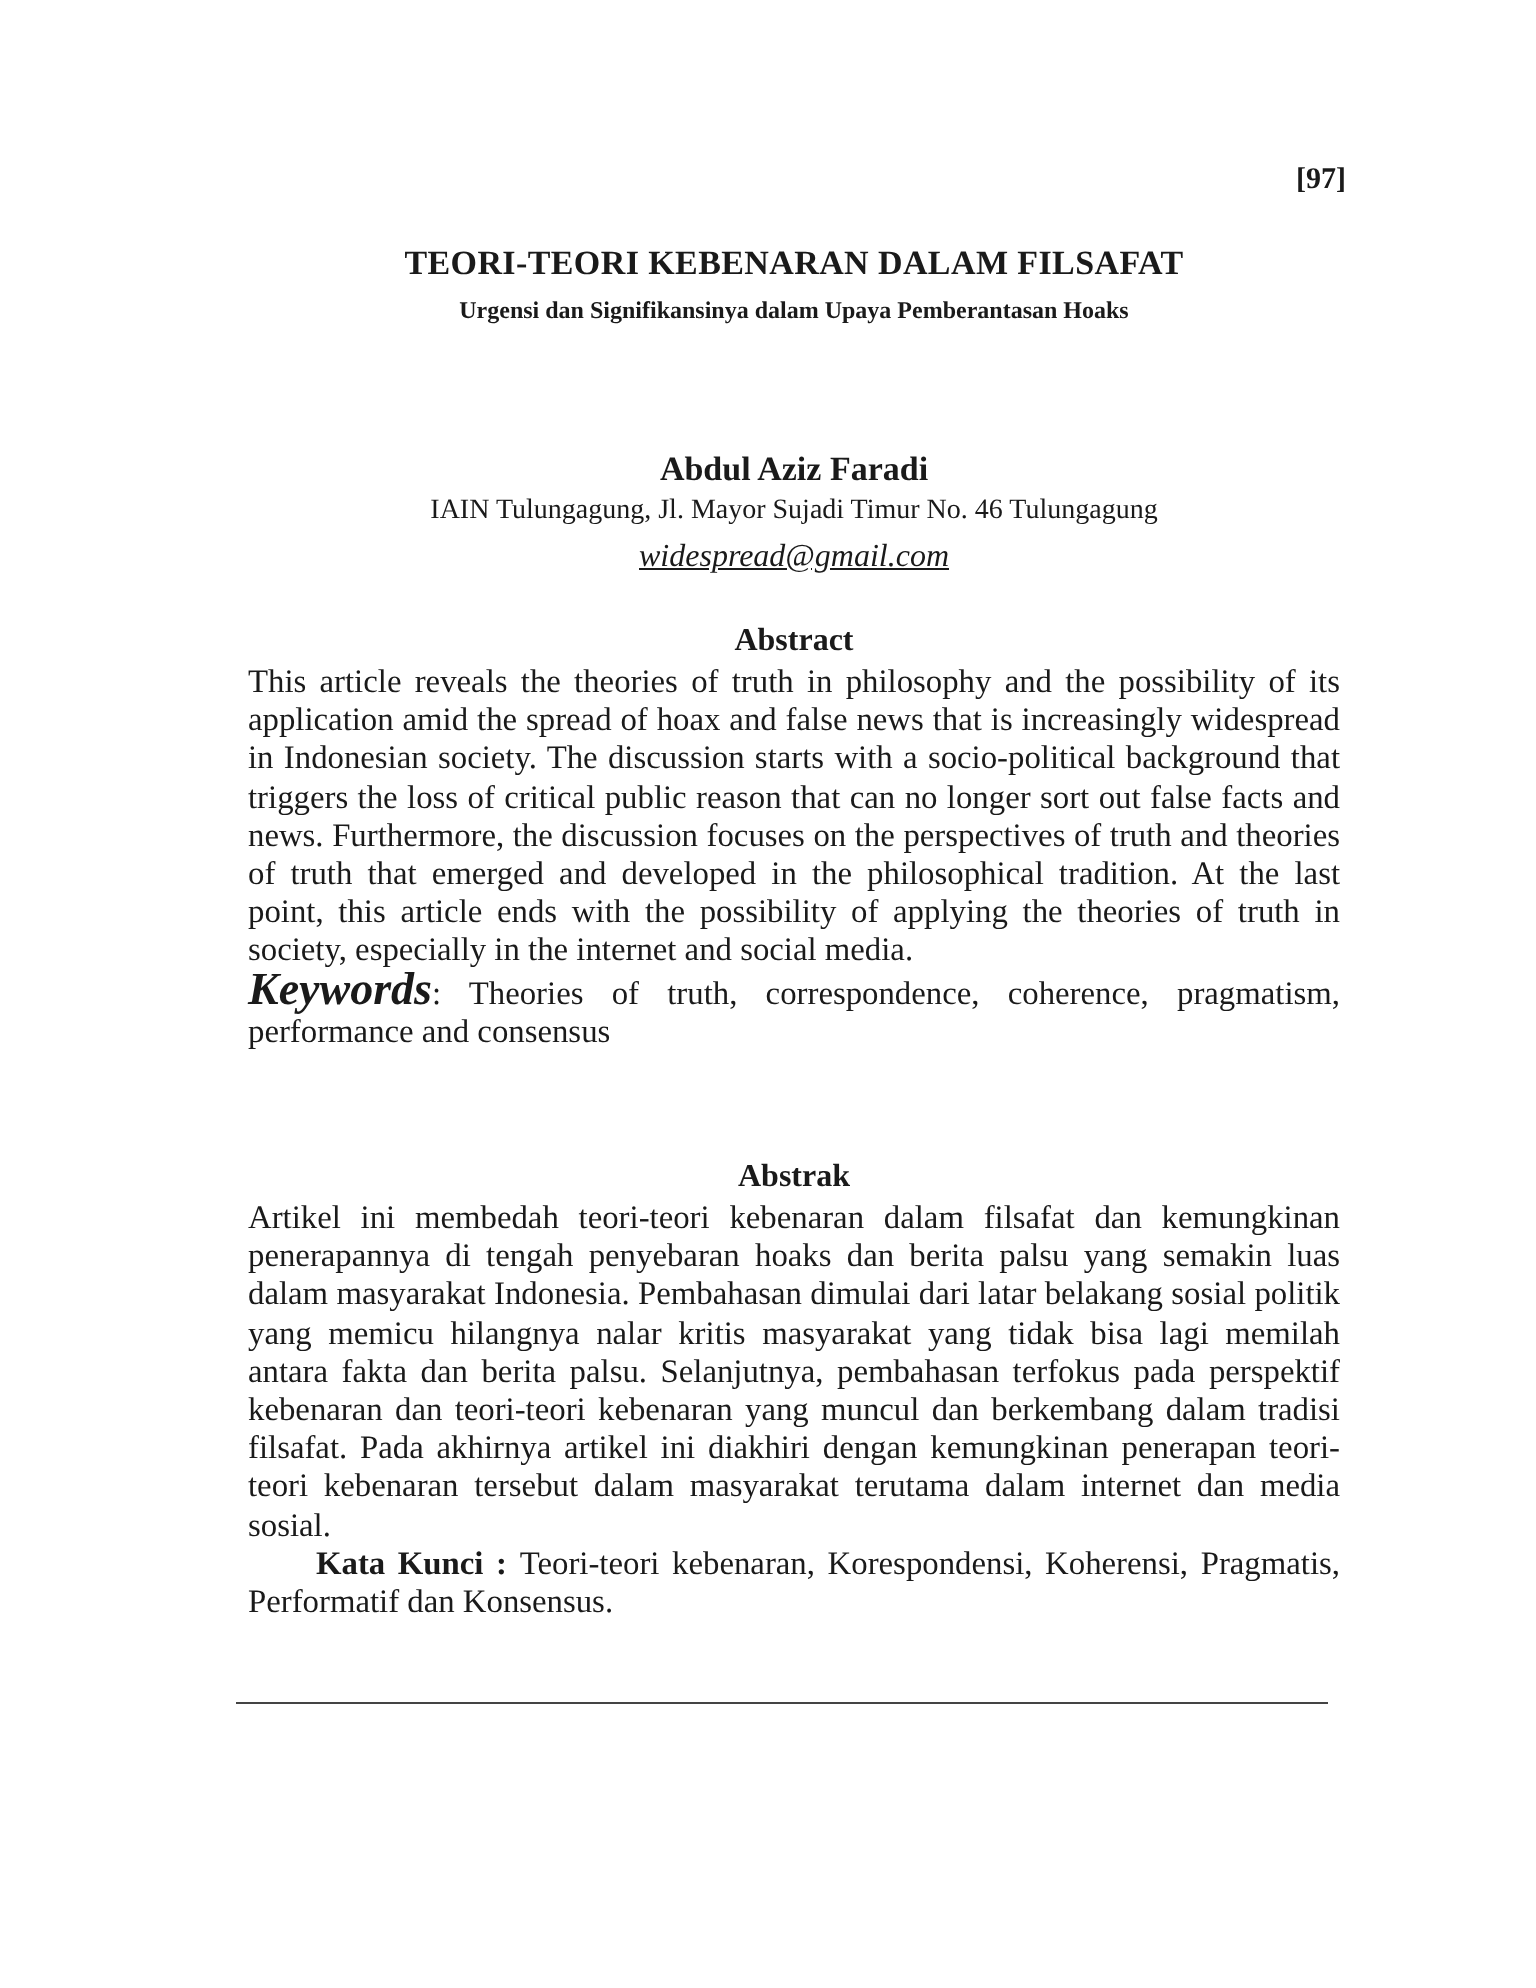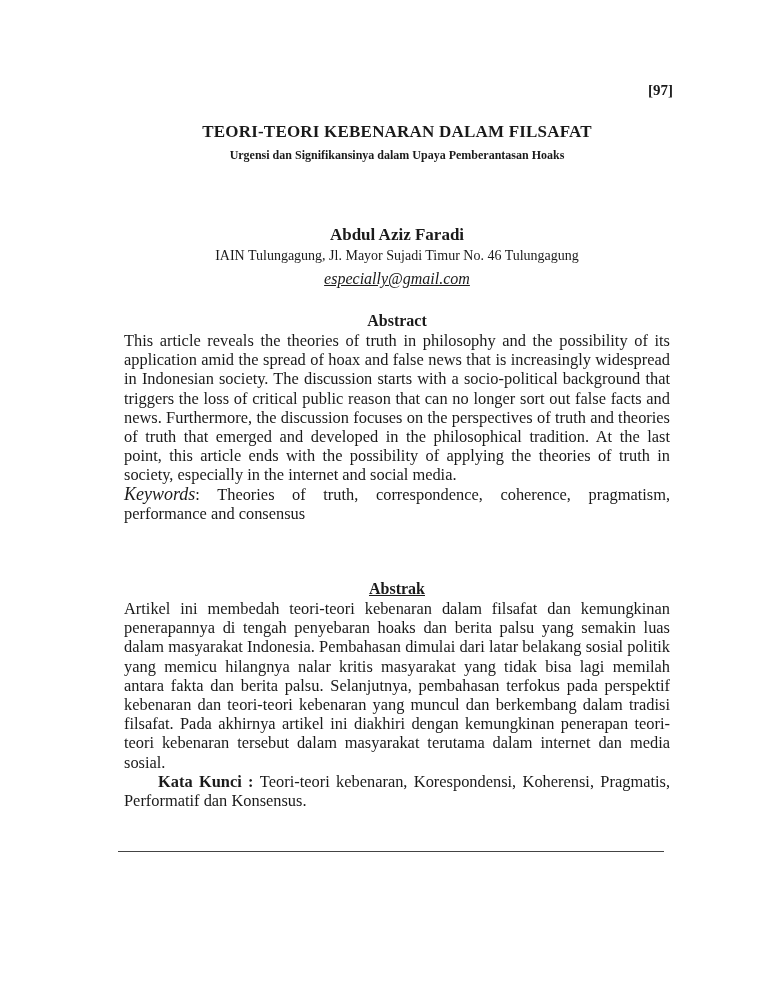--- a/index.html
+++ b/index.html
@@ -8,40 +8,40 @@
   .page-num { position: absolute; top: 82px; right: 95px; font-size: 15px; font-weight: bold; }
   .block { position: absolute; left: 124px; width: 546px; }
   .center { text-align: center; }
   .title { top: 122px; font-size: 17px; font-weight: bold; letter-spacing: 0.2px; }
   .subtitle { top: 144px; font-size: 12px; font-weight: bold; line-height: 22px; padding: 0 18px; box-sizing: border-box; }
   .author { top: 225px; font-size: 17px; font-weight: bold; }
   .affil { top: 248px; font-size: 14px; }
   .email { top: 270px; font-size: 16px; font-style: italic; text-decoration: underline; }
   .heading { font-size: 16px; font-weight: bold; }
   .h-abstract { top: 312px; text-align: center; }
-  .h-abstrak { top: 580px; text-decoration: underline; }
+  .h-abstrak { top: 580px; }
   .para { font-size: 16.4px; line-height: 19.2px; text-align: justify; }
   .abstract-en { top: 331px; }
   .abstract-id { top: 599px; }
   .kw { }
-  .kw-label-en { font-style: italic; font-weight: normal; font-size: 18px; }
+  .kw-label-en { font-style: italic; font-weight: bold; font-size: 23px; }
   .kw-label-id { font-weight: bold; font-style: normal; margin-left: 34px; }
   .rule { position: absolute; top: 851px; left: 118px; width: 546px; height: 0; border-top: 1px solid #444; }
 </style>
 </head>
 <body>
 
 <div class="page-num">[97]</div>
 
 <div class="block center title">TEORI-TEORI KEBENARAN DALAM FILSAFAT</div>
 <div class="block center subtitle">Urgensi dan Signifikansinya dalam Upaya Pemberantasan Hoaks</div>
 
 <div class="block center author">Abdul Aziz Faradi</div>
 <div class="block center affil">IAIN Tulungagung, Jl. Mayor Sujadi Timur No. 46 Tulungagung</div>
-<div class="block center email">especially@gmail.com</div>
+<div class="block center email">widespread@gmail.com</div>
 
 <div class="block center heading h-abstract">Abstract</div>
 <div class="block abstract-en">
   <div class="para">This article reveals the theories of truth in philosophy and the possibility of its application amid the spread of hoax and false news that is increasingly widespread in Indonesian society. The discussion starts with a socio-political background that triggers the loss of critical public reason that can no longer sort out false facts and news. Furthermore, the discussion focuses on the perspectives of truth and theories of truth that emerged and developed in the philosophical tradition. At the last point, this article ends with the possibility of applying the theories of truth in society, especially in the internet and social media.</div>
   <div class="para"><span class="kw-label-en">Keywords</span><span class="kw">: Theories of truth, correspondence, coherence, pragmatism, performance and consensus</span></div>
 </div>
 
 <div class="block center heading h-abstrak">Abstrak</div>
 <div class="block abstract-id">
   <div class="para">Artikel ini membedah teori-teori kebenaran dalam filsafat dan kemungkinan penerapannya di tengah penyebaran hoaks dan berita palsu yang semakin luas dalam masyarakat Indonesia. Pembahasan dimulai dari latar belakang sosial politik yang memicu hilangnya nalar kritis masyarakat yang tidak bisa lagi memilah antara fakta dan berita palsu. Selanjutnya, pembahasan terfokus pada perspektif kebenaran dan teori-teori kebenaran yang muncul dan berkembang dalam tradisi filsafat. Pada akhirnya artikel ini diakhiri dengan kemungkinan penerapan teori-teori kebenaran tersebut dalam masyarakat terutama dalam internet dan media sosial.</div>

